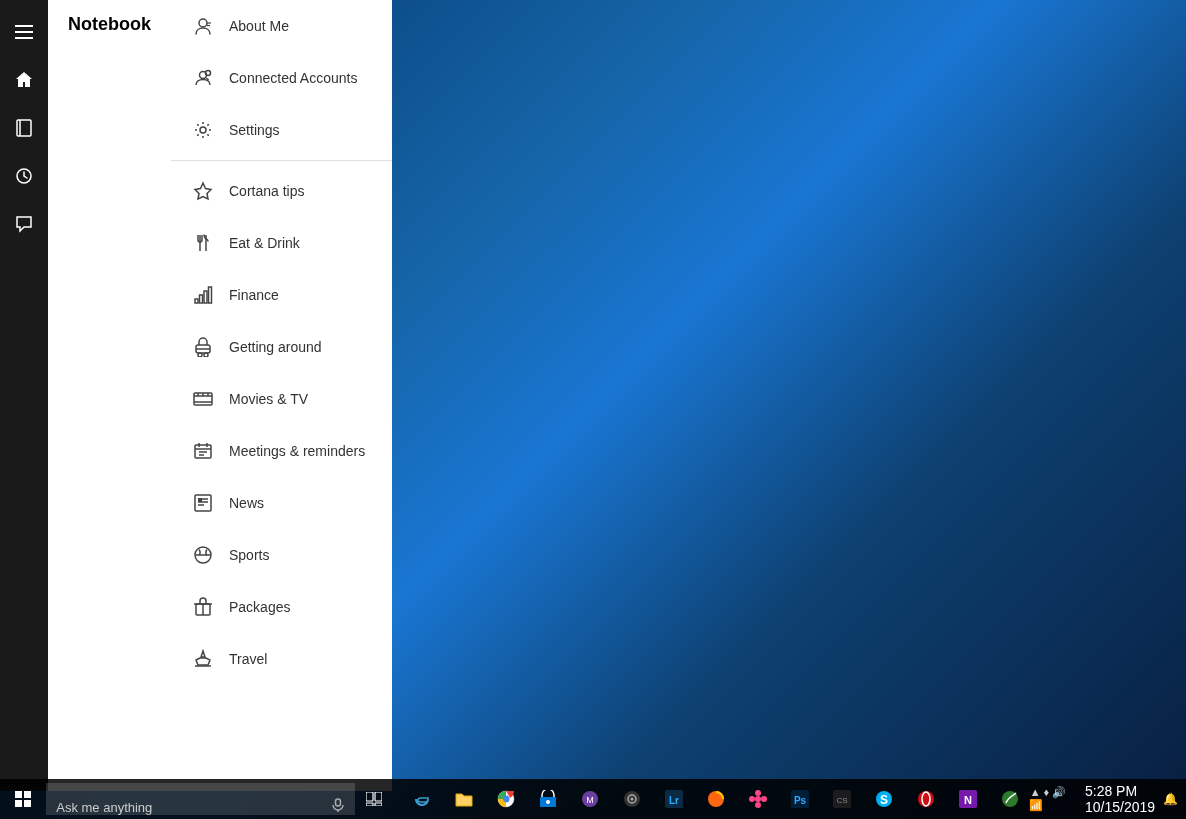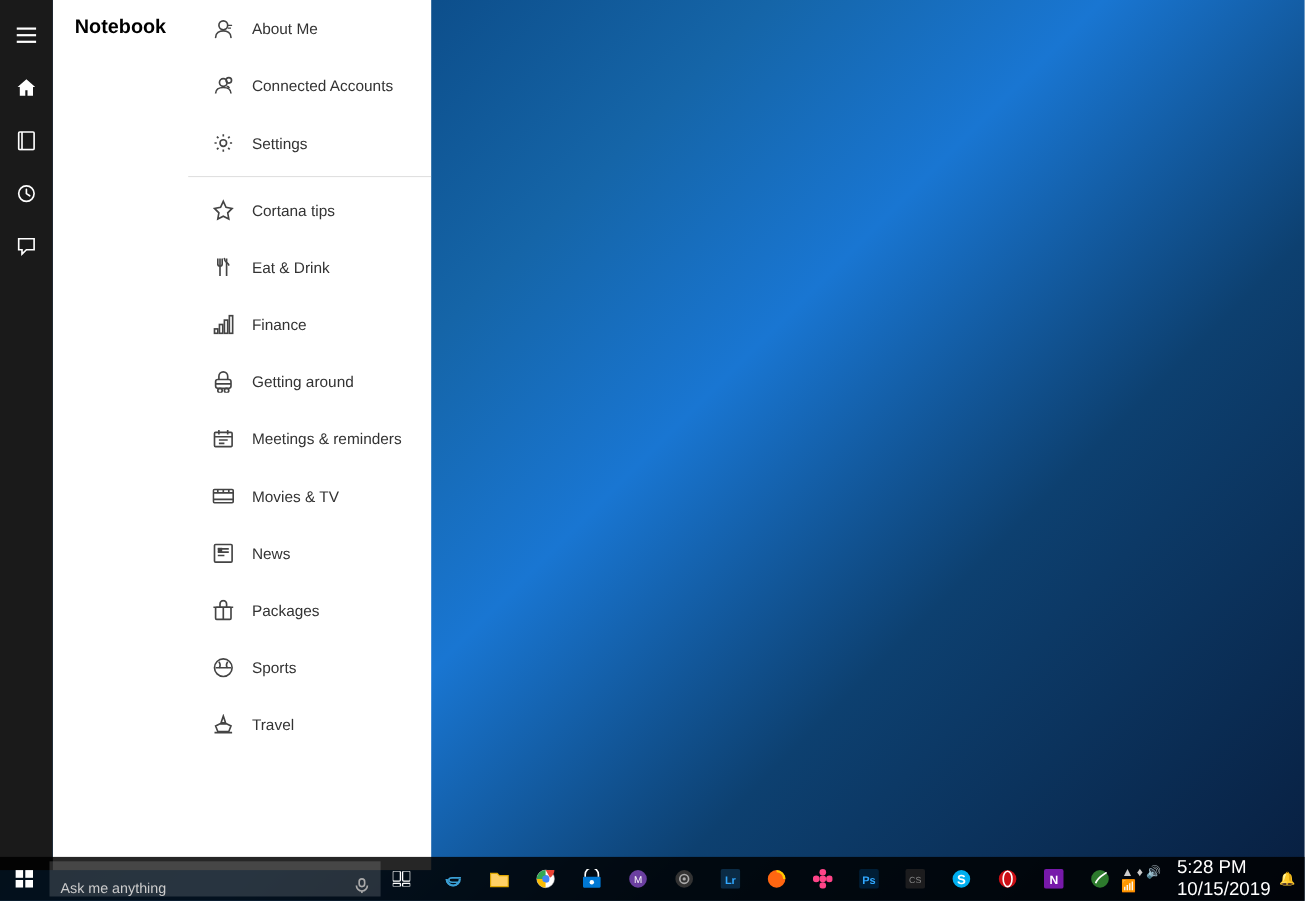--- a/index.html
+++ b/index.html
@@ -319,78 +319,78 @@
           <path d="M6 8V5a4 4 0 018 0v3"></path>
           <line x1="3" y1="12" x2="17" y2="12"></line>
         </svg>
       </span>
       <span class="label">Getting around</span>
     </div>
 
     <div class="menu-item">
       <span class="icon">
         <svg width="20" height="20" viewBox="0 0 20 20" fill="none" stroke="#444" stroke-width="1.5">
+          <rect x="1" y="4" width="18" height="12" rx="1"></rect>
+          <line x1="1" y1="7" x2="19" y2="7"></line>
+          <line x1="1" y1="13" x2="19" y2="13"></line>
+          <line x1="5" y1="4" x2="5" y2="7"></line>
+          <line x1="10" y1="4" x2="10" y2="7"></line>
+          <line x1="15" y1="4" x2="15" y2="7"></line>
+        </svg>
+      </span>
+      <span class="label">Movies &amp; TV</span>
+    </div>
+
+    <div class="menu-item">
+      <span class="icon">
+        <svg width="20" height="20" viewBox="0 0 20 20" fill="none" stroke="#444" stroke-width="1.5">
           <rect x="2" y="4" width="16" height="13" rx="1"></rect>
           <line x1="2" y1="8" x2="18" y2="8"></line>
           <line x1="6" y1="2" x2="6" y2="6"></line>
           <line x1="14" y1="2" x2="14" y2="6"></line>
           <line x1="6" y1="11" x2="14" y2="11"></line>
           <line x1="6" y1="14" x2="11" y2="14"></line>
         </svg>
       </span>
       <span class="label">Meetings &amp; reminders</span>
     </div>
 
     <div class="menu-item">
       <span class="icon">
         <svg width="20" height="20" viewBox="0 0 20 20" fill="none" stroke="#444" stroke-width="1.5">
-          <rect x="1" y="4" width="18" height="12" rx="1"></rect>
-          <line x1="1" y1="7" x2="19" y2="7"></line>
-          <line x1="1" y1="13" x2="19" y2="13"></line>
-          <line x1="5" y1="4" x2="5" y2="7"></line>
-          <line x1="10" y1="4" x2="10" y2="7"></line>
-          <line x1="15" y1="4" x2="15" y2="7"></line>
-        </svg>
-      </span>
-      <span class="label">Movies &amp; TV</span>
-    </div>
-
-    <div class="menu-item">
-      <span class="icon">
-        <svg width="20" height="20" viewBox="0 0 20 20" fill="none" stroke="#444" stroke-width="1.5">
           <rect x="2" y="2" width="16" height="16" rx="1"></rect>
           <line x1="5" y1="6" x2="15" y2="6"></line>
           <line x1="5" y1="9" x2="15" y2="9"></line>
           <line x1="5" y1="12" x2="11" y2="12"></line>
           <rect x="5" y="5" width="4" height="4" fill="#444" stroke="none"></rect>
         </svg>
       </span>
       <span class="label">News</span>
     </div>
 
     <div class="menu-item">
       <span class="icon">
         <svg width="20" height="20" viewBox="0 0 20 20" fill="none" stroke="#444" stroke-width="1.5">
+          <circle cx="10" cy="10" r="8"></circle>
+          <path d="M6 4.5c1.5 2 1.5 4 0 6M14 4.5c-1.5 2-1.5 4 0 6M3 10h14"></path>
+        </svg>
+      </span>
+      <span class="label">Sports</span>
+    </div>
+
+    <div class="menu-item">
+      <span class="icon">
+        <svg width="20" height="20" viewBox="0 0 20 20" fill="none" stroke="#444" stroke-width="1.5">
           <rect x="3" y="7" width="14" height="11" rx="1"></rect>
           <path d="M1 7h18"></path>
           <path d="M7 7V4a3 3 0 016 0v3"></path>
           <line x1="10" y1="7" x2="10" y2="18"></line>
         </svg>
       </span>
       <span class="label">Packages</span>
-    </div>
-
-    <div class="menu-item">
-      <span class="icon">
-        <svg width="20" height="20" viewBox="0 0 20 20" fill="none" stroke="#444" stroke-width="1.5">
-          <circle cx="10" cy="10" r="8"></circle>
-          <path d="M6 4.5c1.5 2 1.5 4 0 6M14 4.5c-1.5 2-1.5 4 0 6M3 10h14"></path>
-        </svg>
-      </span>
-      <span class="label">Sports</span>
     </div>
 
     <div class="menu-item">
       <span class="icon">
         <svg width="20" height="20" viewBox="0 0 20 20" fill="none" stroke="#444" stroke-width="1.5">
           <path d="M10 2l2 6h-4z"></path>
           <path d="M3 11l4-2h6l4 2-2 5H5z"></path>
           <line x1="2" y1="17" x2="18" y2="17"></line>
         </svg>
       </span>
@@ -536,16 +536,16 @@
     <div class="taskbar-app">
       <svg width="18" height="18" viewBox="0 0 18 18">
         <circle cx="9" cy="9" r="8" fill="#2d7a2d"></circle>
         <path d="M5 13c2-6 8-8 10-10" stroke="white" stroke-width="1.5" fill="none"></path>
       </svg>
     </div>
   </div>
 
   <div class="taskbar-right">
     <span style="font-size:11px; color:#ccc;">▲ ♦ 🔊 📶</span>
-    <span style="font-size:17px;">5:28 PM<br>10/15/2019</span>
+    <span style="font-size:14px;">5:28 PM<br>10/15/2019</span>
     <span>🔔</span>
   </div>
 </div>
 
 </body></html>

